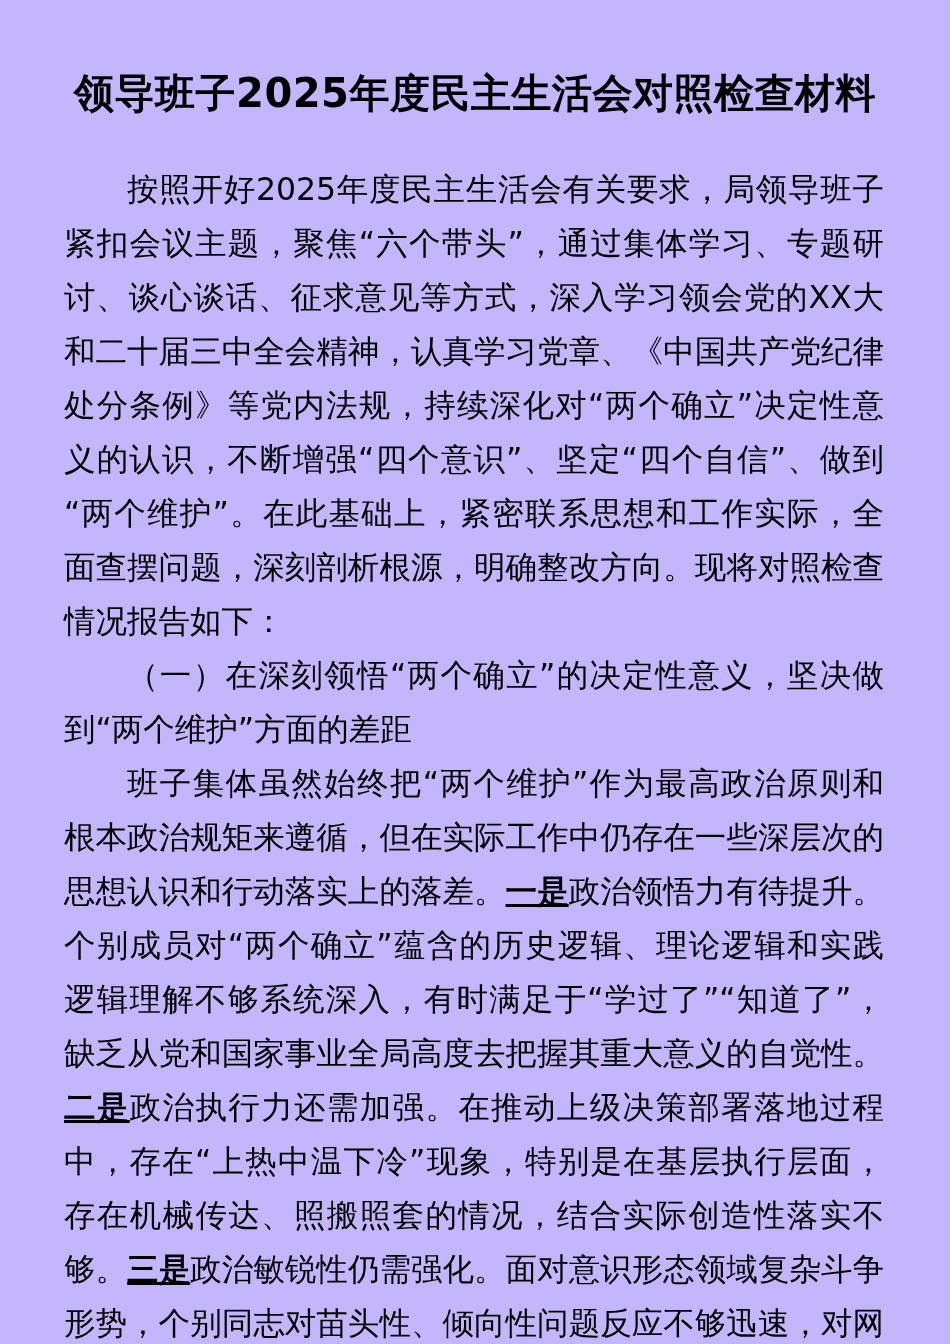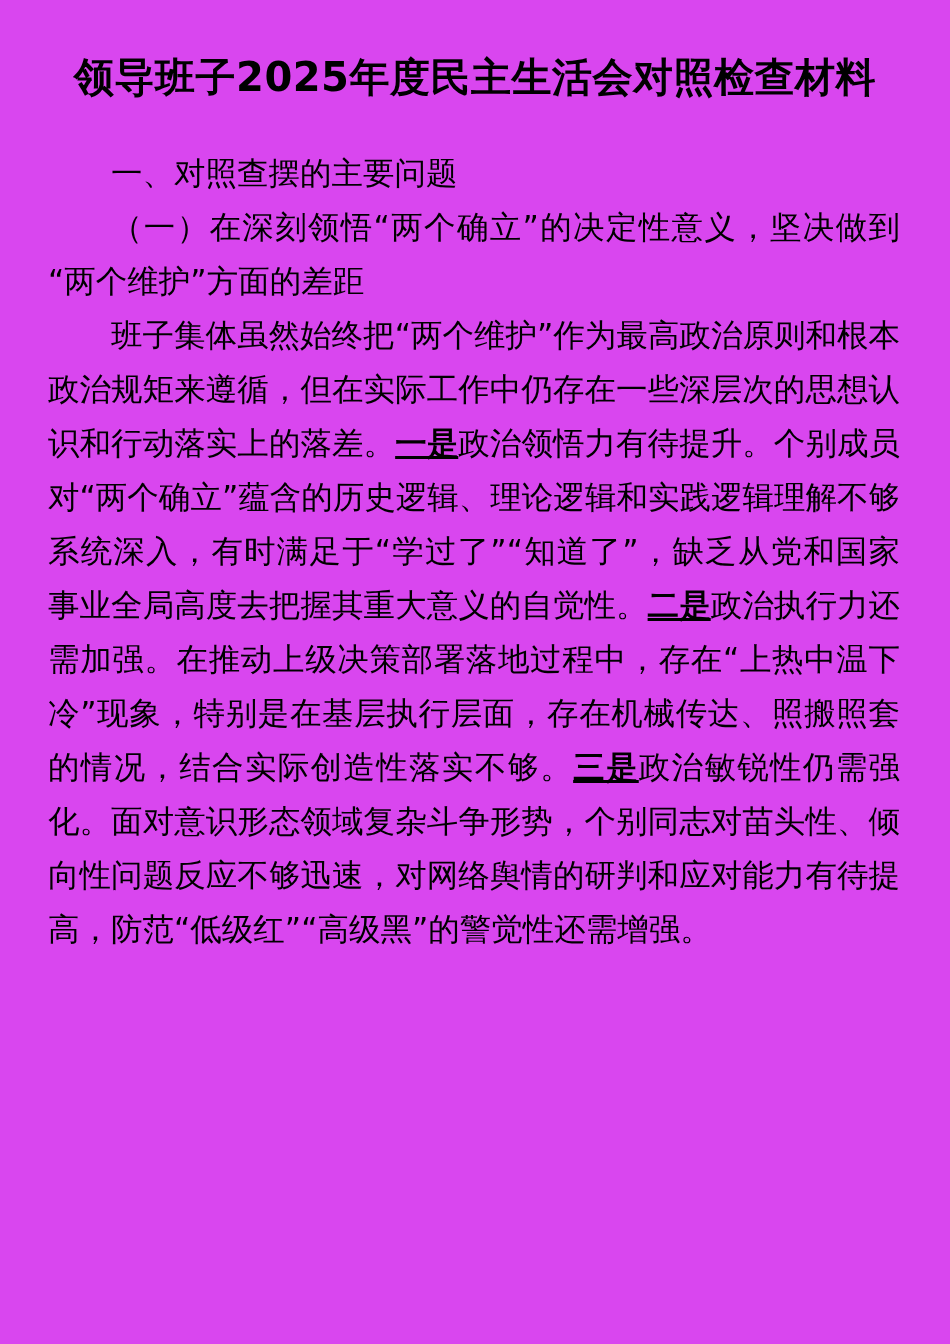--- a/index.html
+++ b/index.html
@@ -11,23 +11,23 @@
     width: 950px;
     height: 1344px;
     overflow: hidden;
     font-family: "DejaVu Sans", "Liberation Sans", sans-serif;
     color: #000000;
   }
   .page {
     position: relative;
     width: 950px;
     height: 1344px;
-    background: #d946ef;
+    background: #c4b5fd;
     box-sizing: border-box;
-    padding: 0;
+    padding: 16px;
   }
   .doc-title {
     font-size: 40px;
     font-weight: bold;
     text-align: center;
     letter-spacing: 0.5px;
     line-height: 1.25;
     margin: 0;
     padding-top: 52px;
     padding-left: 56px;
@@ -56,21 +56,21 @@
 </style>
 </head>
 <body>
 
 <div class="page">
 
   <h1 class="doc-title">领导班子2025年度民主生活会对照检查材料</h1>
 
   <div class="body-block">
 
+    <p class="para">按照开好2025年度民主生活会有关要求，局领导班子紧扣会议主题，聚焦“六个带头”，通过集体学习、专题研讨、谈心谈话、征求意见等方式，深入学习领会党的XX大和二十届三中全会精神，认真学习党章、《中国共产党纪律处分条例》等党内法规，持续深化对“两个确立”决定性意义的认识，不断增强“四个意识”、坚定“四个自信”、做到“两个维护”。在此基础上，紧密联系思想和工作实际，全面查摆问题，深刻剖析根源，明确整改方向。现将对照检查情况报告如下：</p>
 
-    <p class="para">一、对照查摆的主要问题</p>
 
     <p class="para">（一）在深刻领悟“两个确立”的决定性意义，坚决做到“两个维护”方面的差距</p>
 
     <p class="para"><span>班子集体虽然始终把“两个维护”作为最高政治原则和根本政治规矩来遵循，但在实际工作中仍存在一些深层次的思想认识和行动落实上的落差。</span><span class="b">一是</span><span>政治领悟力有待提升。个别成员对“两个确立”蕴含的历史逻辑、理论逻辑和实践逻辑理解不够系统深入，有时满足于“学过了”“知道了”，缺乏从党和国家事业全局高度去把握其重大意义的自觉性。</span><span class="b">二是</span><span>政治执行力还需加强。在推动上级决策部署落地过程中，存在“上热中温下冷”现象，特别是在基层执行层面，存在机械传达、照搬照套的情况，结合实际创造性落实不够。</span><span class="b">三是</span><span>政治敏锐性仍需强化。面对意识形态领域复杂斗争形势，个别同志对苗头性、倾向性问题反应不够迅速，对网络舆情的研判和应对能力有待提高，防范“低级红”“高级黑”的警觉性还需增强。</span></p>
 
   </div>
 </div>
 
 </body></html>

